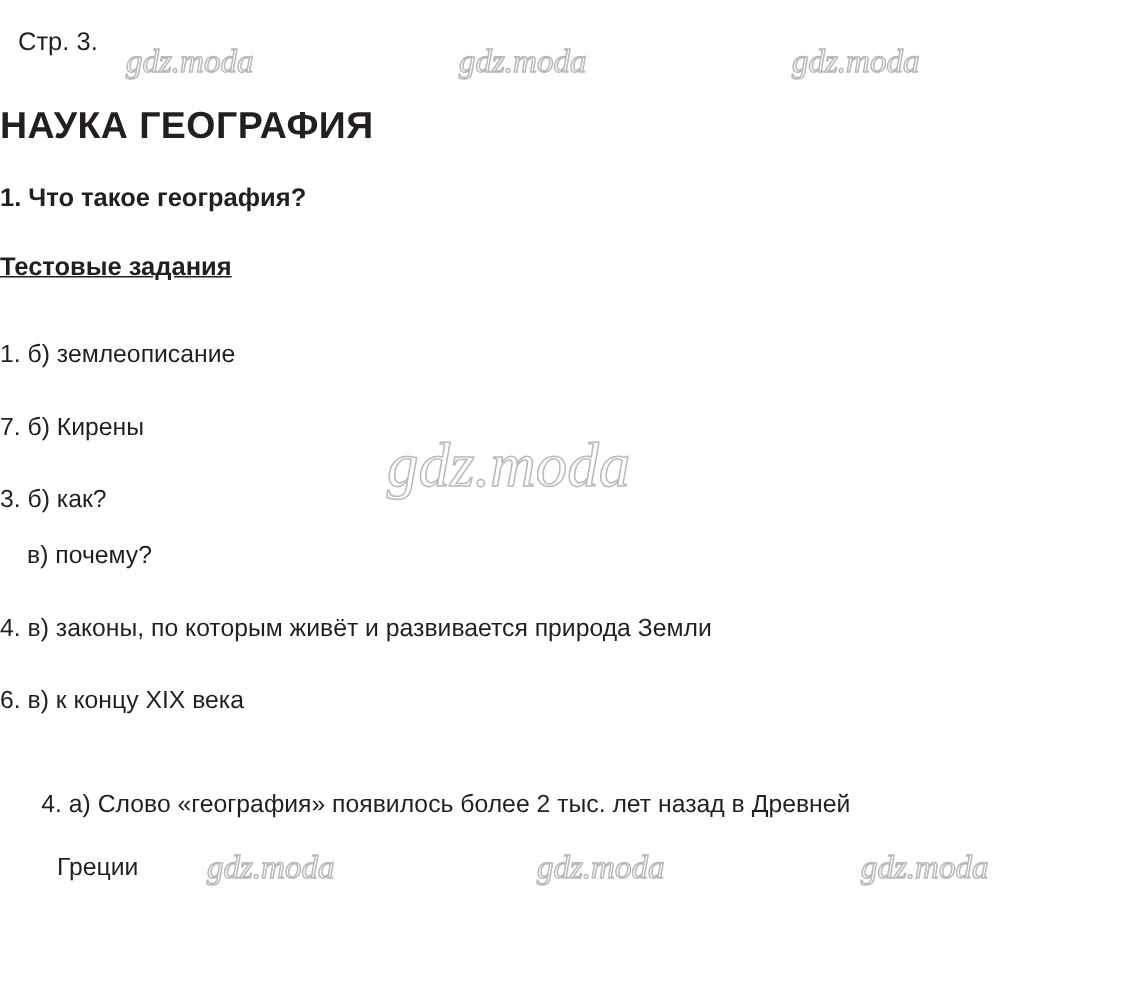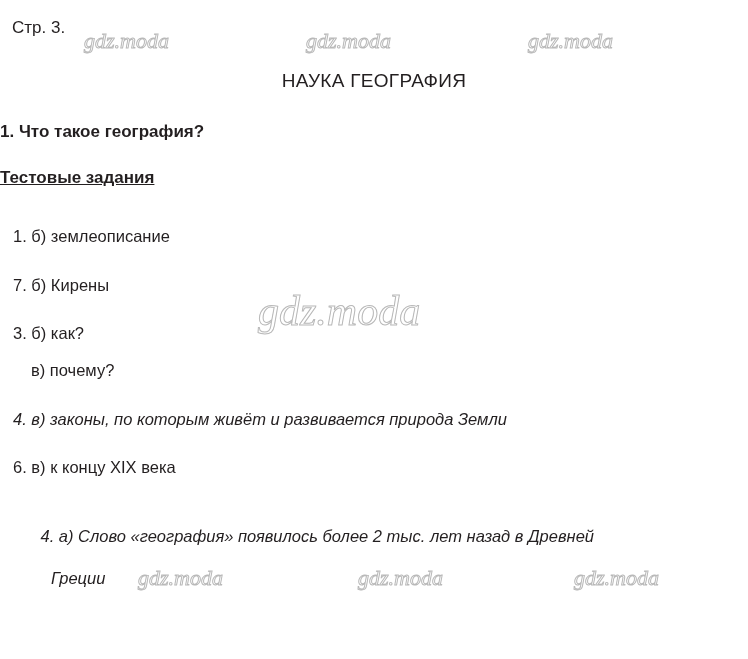--- a/index.html
+++ b/index.html
@@ -46,55 +46,53 @@
   .wm-r1b { left: 306px; top: 28px; }
   .wm-r1c { left: 528px; top: 28px; }
   .wm-mid  { left: 258px; top: 287px; }
   .wm-r3a { left: 138px; top: 565px; }
   .wm-r3b { left: 358px; top: 565px; }
   .wm-r3c { left: 574px; top: 565px; }
 
   .title {
     position: absolute;
     left: 0; right: 0;
-    text-align: center;
-    font-weight: normal;
-    font-size: 19px;
+    font-weight: bold;
+    font-size: 25px;
     letter-spacing: 0.3px;
   }
   .title-main { top: 70px; }
   .subtitle {
     position: absolute;
     left: 0; right: 0;
     text-align: left;
     font-weight: bold;
     font-size: 17px;
   }
   .subtitle-q { top: 122px; }
   .subtitle-tests { top: 168px; text-decoration: underline; }
 
   .answers {
     position: absolute;
-    left: 13px;
+    left: 0;
     top: 226px;
     width: 700px;
   }
   .answer {
     font-size: 16.5px;
     line-height: 1.25;
     margin-bottom: 28px;
     white-space: pre-wrap;
   }
   .answer.sub {
     padding-left: 18px;
     margin-top: -12px;
   }
   .answer.wide {
     width: 680px;
-    font-style: italic;
   }
   .answer.last {
     margin-bottom: 0;
   }
   .answer .cont {
     display: block;
     padding-left: 38px;
   }
 </style>
 </head>

